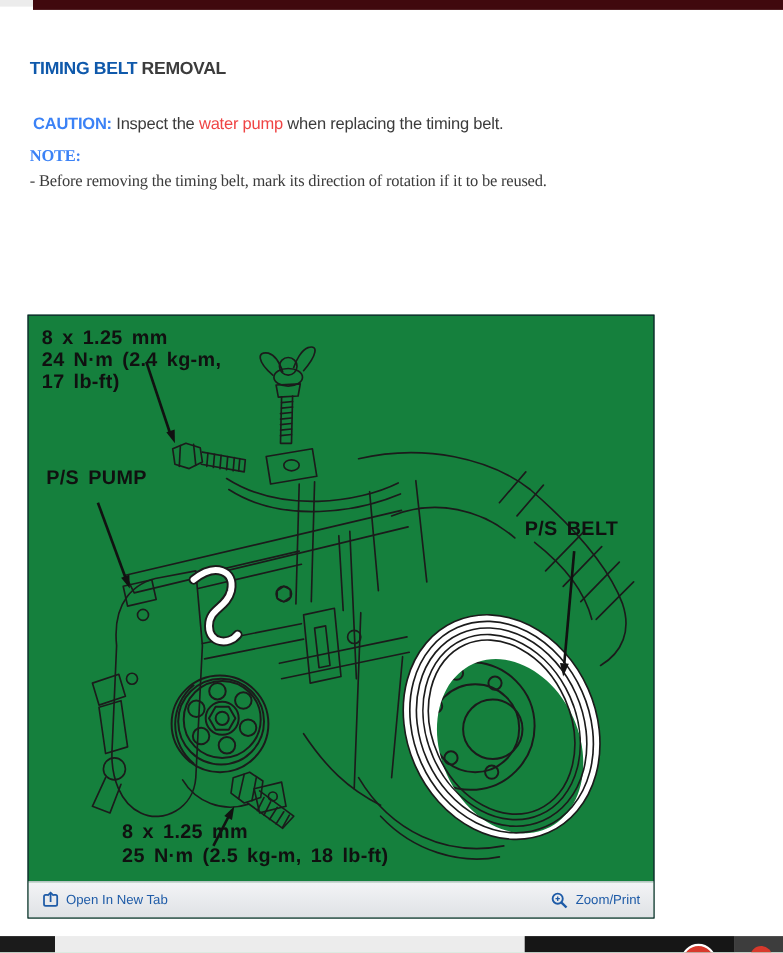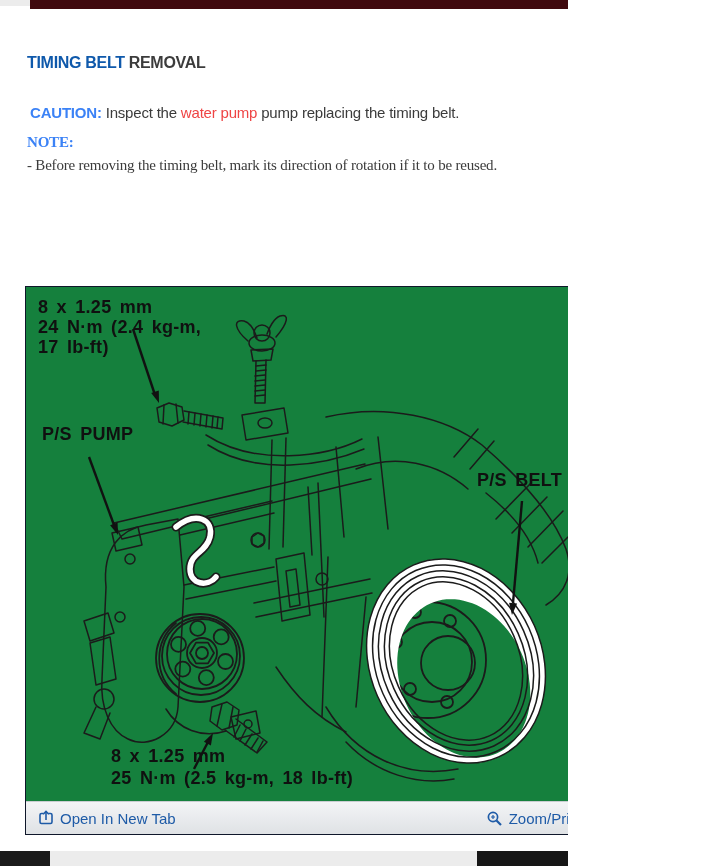--- a/index.html
+++ b/index.html
@@ -1,17 +1,17 @@
 <!DOCTYPE html>
 <html><head>
 <meta charset="utf-8">
 <style>
   html,body{margin:0;padding:0;}
   body{font-family:"Liberation Sans",sans-serif;background:#fff;}
-  .page{position:relative;width:568px;height:866px;background:#ffffff;overflow:hidden;}
+  .page{position:relative;width:712px;height:866px;background:#ffffff;overflow:hidden;}
 
   
   .top-bar{position:absolute;left:30px;top:0;width:682px;height:9px;background:#40090e;}
   .top-frag{position:absolute;left:0;top:0;width:30px;height:6px;background:#ececec;}
   .bottom-strip{position:absolute;left:0;top:851px;width:712px;height:15px;overflow:hidden;}
   .bb-seg{position:absolute;top:0;height:15px;}
   .bb-dark-left{left:0;width:50px;background:#1b1b1b;}
   .bb-gray-mid{left:50px;width:427px;background:#ececec;}
   .bb-dark-right{left:477px;width:191px;background:#161616;}
   .bb-gray-right{left:668px;width:44px;background:#3d3d3d;}
@@ -30,37 +30,37 @@
   b{color:#3b82f6;}
   .link{color:#ef4444;text-decoration:none;cursor:pointer;}
 
   
   .diagram-box{position:absolute;left:25px;top:286px;width:568px;height:547px;
     border:1px solid #0f172a;background:#15803d;}
   .diagram-svg{position:absolute;left:0;top:0;width:566px;height:513px;}
   .diagram-footer{position:absolute;left:0;bottom:0;width:100%;height:33px;box-sizing:border-box;
     background:linear-gradient(#f3f4f6,#dfe2e5);border-top:1px solid #c9cdd1;
     display:flex;justify-content:space-between;align-items:center;padding:0 12px;}
-  .flink{display:flex;gap:6px;color:#1e5ba7;font-size:15px;text-decoration:none;cursor:pointer;}
+  .flink{display:flex;align-items:center;gap:6px;color:#1e5ba7;font-size:12px;text-decoration:none;cursor:pointer;}
   .flink svg{display:block;}
 
   .dlabel{font-family:"Liberation Sans",sans-serif;font-weight:700;fill:#101010;
     font-size:18px;letter-spacing:0.3px;word-spacing:3px;}
 </style>
 </head>
 <body>
 
 <div class="page">
 
   <div class="top-frag"></div>
   <div class="top-bar"></div>
 
   <h1 class="title doc-text"><span class="t-blue">TIMING BELT</span><span class="t-dark">REMOVAL</span></h1>
 
-  <p class="caution doc-text"><b>CAUTION:</b><span> Inspect the </span><a class="link">water pump</a><span> pump replacing the timing belt.</span></p>
+  <p class="caution doc-text"><b>CAUTION:</b><span> Inspect the </span><a class="link">water pump</a><span> when replacing the timing belt.</span></p>
 
   <div class="note doc-text">
     <div><b>NOTE:</b></div>
     <div>-  Before removing the timing belt, mark its direction of rotation if it to be reused.</div>
   </div>
 
 
   <div class="diagram-box">
     <svg class="diagram-svg" viewBox="0 0 566 513">
       <g stroke="#1b1b1b" fill="none" stroke-width="1.5" stroke-linecap="round" stroke-linejoin="round">

